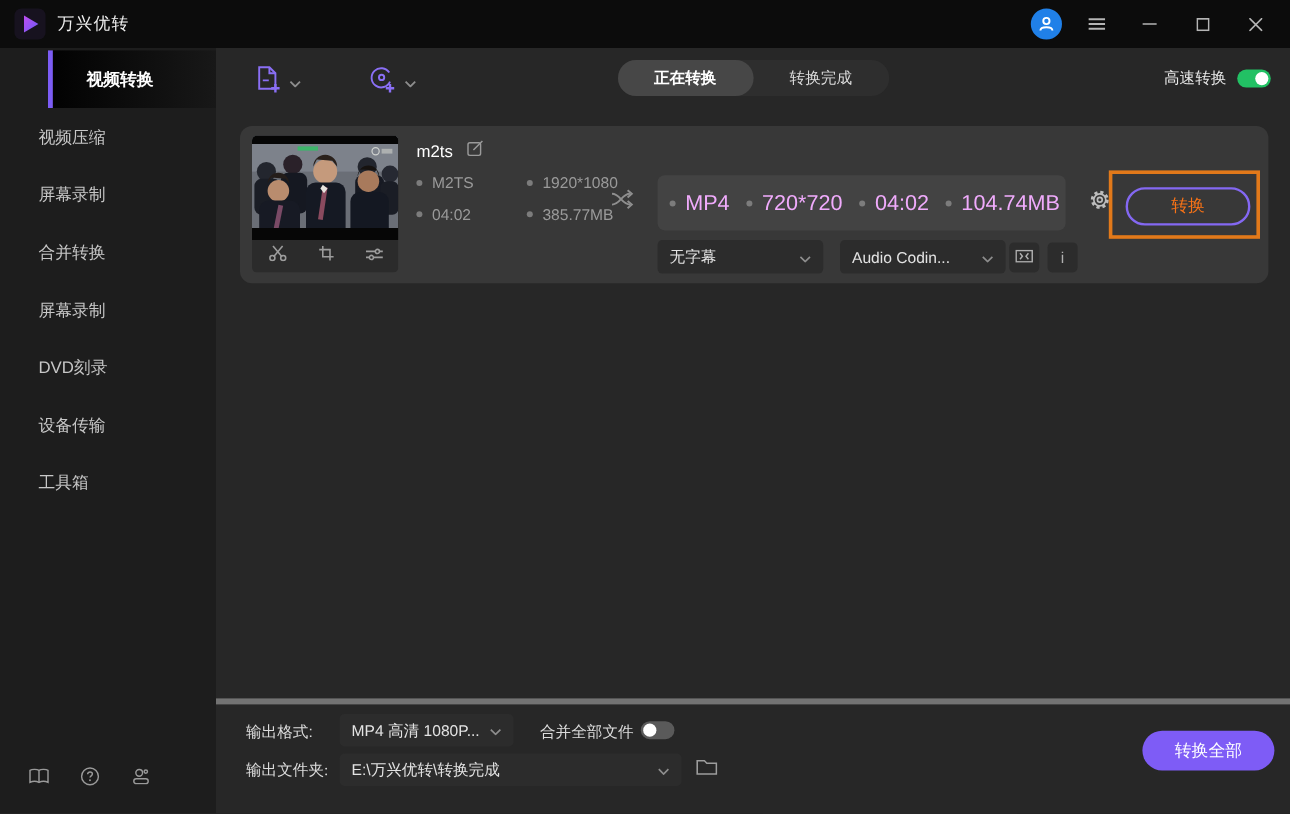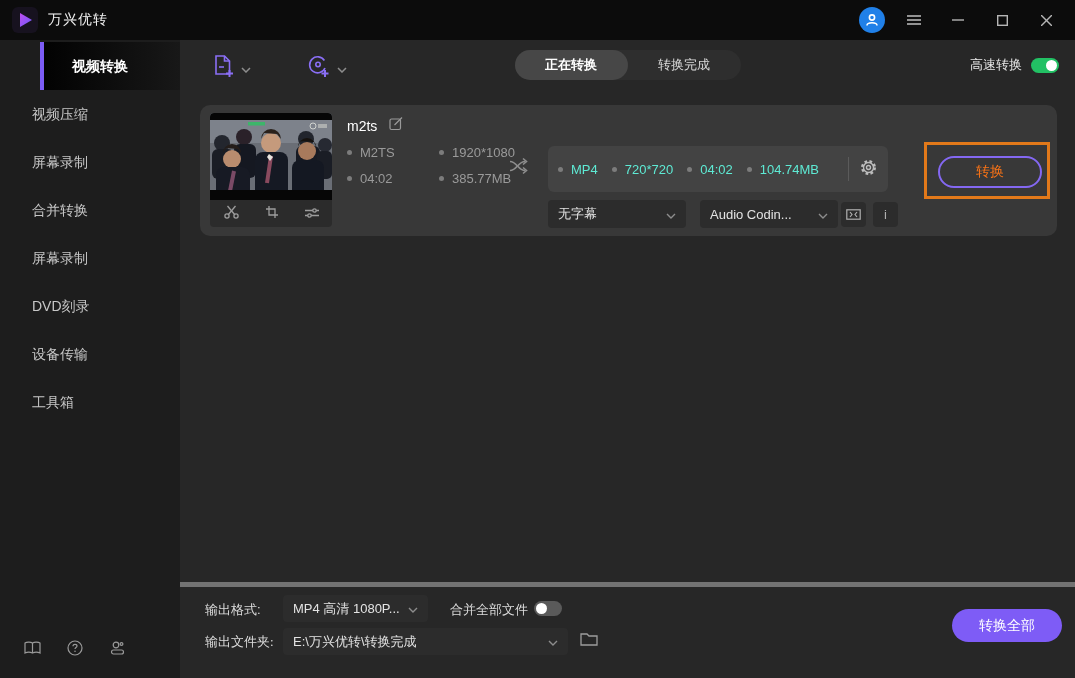--- a/index.html
+++ b/index.html
@@ -51,21 +51,21 @@
   .thumb-tools { height:27px; background:#2b2b2b; display:flex; justify-content:space-around; align-items:center; }
   .file-name-row { position:absolute; left:147px; top:11px; display:flex; align-items:center; gap:12px; }
   .file-name { color:#ffffff; font-size:14px; }
   .src-info { position:absolute; left:147px; top:40px; display:grid;
     grid-template-columns:92px auto; grid-row-gap:11px; color:#9a9a9a; font-size:13px; }
   .info-cell { display:flex; align-items:center; gap:8px; white-space:nowrap; }
   .dot { width:5px; height:5px; border-radius:50%; background:#7c7c7c; flex:none; }
   .shuffle-wrap { position:absolute; left:308px; top:52px; }
 
   .out-bar { position:absolute; left:348px; top:41px; width:340px; height:46px; background:#434343;
-    border-radius:6px; display:flex; align-items:center; padding:0 10px; color:#5eead4; font-size:13px;text-align:center; }
+    border-radius:6px; display:flex; align-items:center; padding:0 10px; color:#f0abfc; font-size:18px;text-align:center; }
   .out-bar .info-cell { margin-right:14px; }
   .out-sep { width:1px; height:24px; background:#5b5b5b; margin:0 10px 0 auto; }
   .gear { color:#bdbdbd; }
 
   .select { background:#2c2c2c; border-radius:4px; height:28px; display:flex; align-items:center;
     padding:0 10px; color:#e3e3e3; font-size:13px; }
   .select .chev { margin-left:auto; }
   .subtitle-select { position:absolute; left:348px; top:95px; width:138px; }
   .audio-select { position:absolute; left:500px; top:95px; width:138px; }
   .mini-btn { position:absolute; top:97px; width:25px; height:25px; background:#2c2c2c; border-radius:4px;

